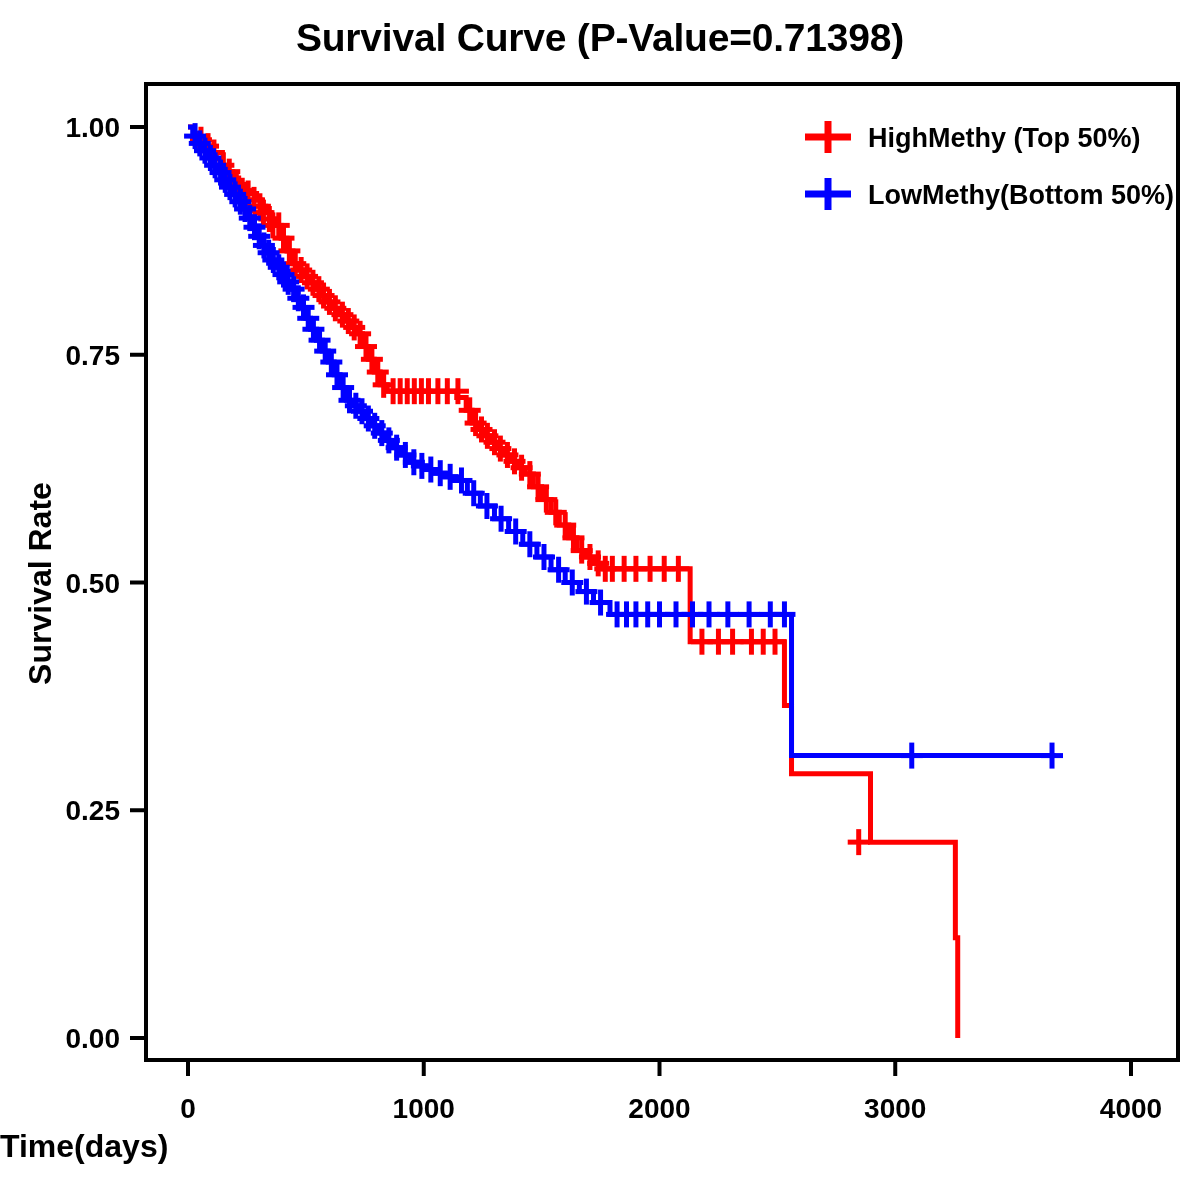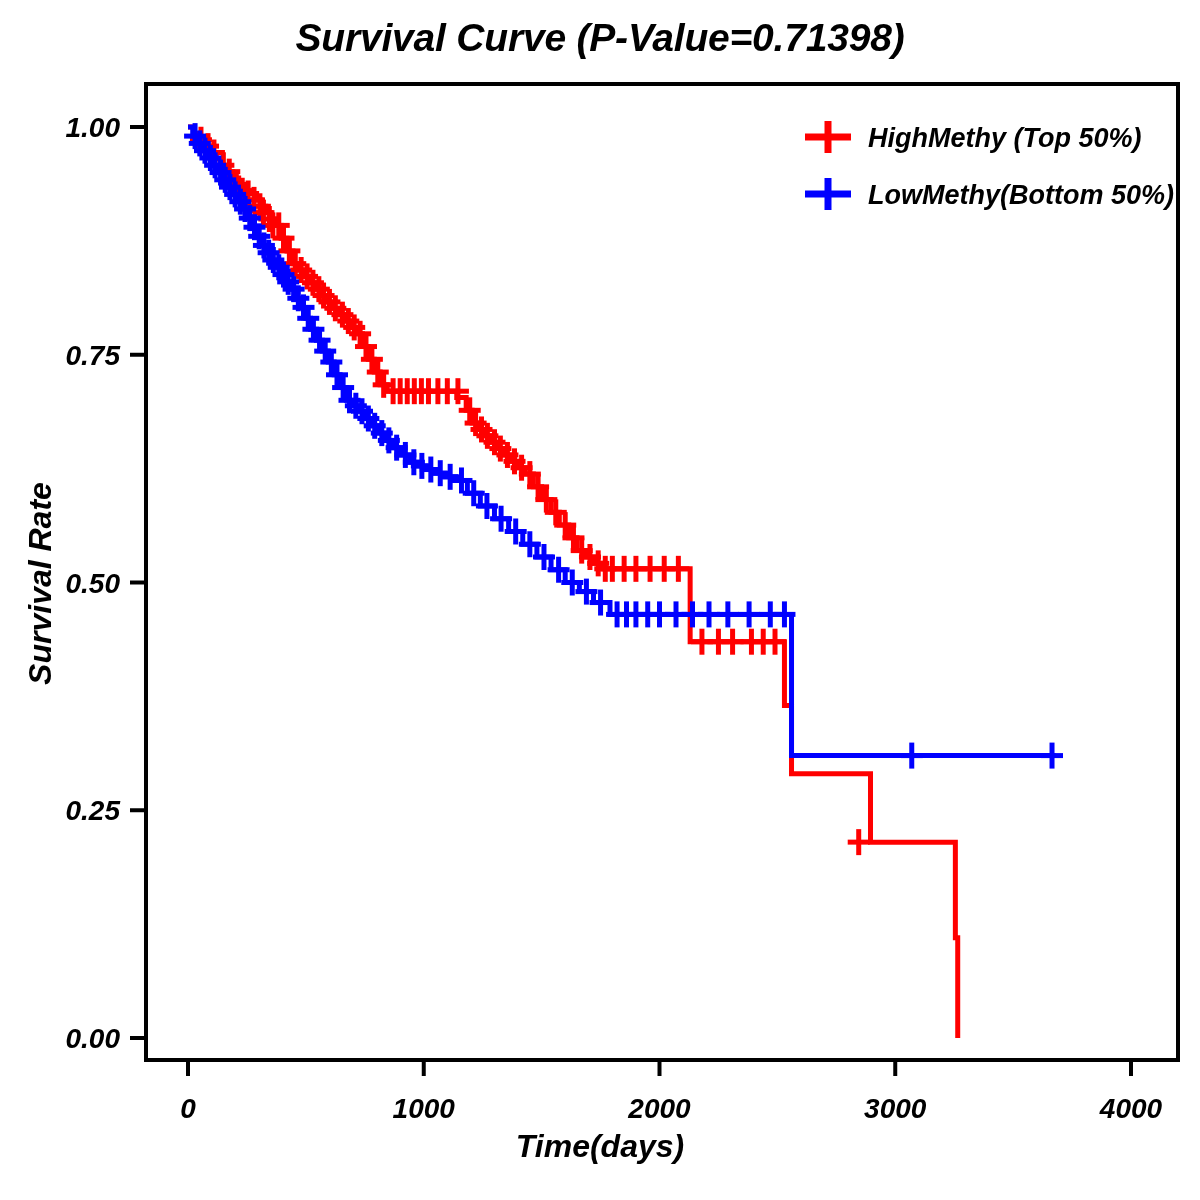--- a/index.html
+++ b/index.html
@@ -2,39 +2,39 @@
 <html><head>
 <meta charset="utf-8">
 <style>
   html,body{margin:0;padding:0;}
   body{
     width:1200px;height:1200px;
     background:#ffffff;
     font-family:"Liberation Sans", sans-serif;
     overflow:hidden;
   }
-  #root{position:relative;width:1200px;height:1200px;font-style:italic;}
+  #root{position:relative;width:1200px;height:1200px;}
   #chart-title{
     position:absolute;left:0;top:16px;width:1200px;
     text-align:center;
     font-size:39px;font-weight:bold;color:#000;
     letter-spacing:-0.2px;
   }
   #plot-svg{position:absolute;left:0;top:0;}
   #y-axis-label{
     position:absolute;
     left:-90px;top:565px;
     width:260px;text-align:center;
     font-size:32px;font-weight:bold;color:#000;
     transform:rotate(-90deg);
     transform-origin:center center;
   }
   #x-axis-label{
     position:absolute;left:0;top:1128px;width:1200px;
-    text-align:center;font-size:32px;font-weight:bold;color:#000;
+    text-align:left;font-size:32px;font-weight:bold;color:#000;
   }
   .tick-text{font-family:"Liberation Sans", sans-serif;font-size:28px;font-weight:bold;fill:#000;}
   .legend-text{font-family:"Liberation Sans", sans-serif;font-size:27px;font-weight:bold;fill:#000;}
 </style>
 </head>
 <body>
 
 <div id="root">
 
   <div id="chart-title">Survival Curve (P-Value=0.71398)</div>

